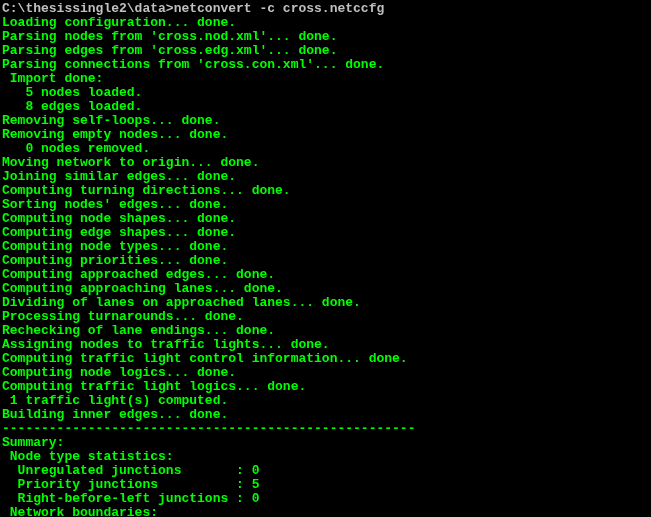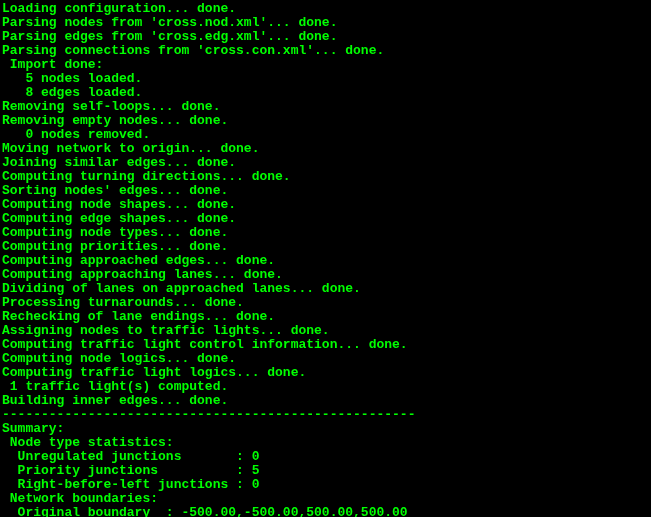--- a/index.html
+++ b/index.html
@@ -20,21 +20,21 @@
     color: #00ff00;
     white-space: pre;
   }
   .prompt-line { display: block; }
   .prompt { color: #c0c0c0; }
   .cmd    { color: #c0c0c0; }
 </style>
 </head>
 <body>
 
-<pre class="terminal"><span id="body-lines">Loading configuration... done.
+<pre class="terminal"><span class="prompt-line"><span class="prompt">C:\thesissingle2\data&gt;</span><span class="cmd">netconvert -c cross.netccfg</span></span><span id="body-lines">Loading configuration... done.
 Parsing nodes from 'cross.nod.xml'... done.
 Parsing edges from 'cross.edg.xml'... done.
 Parsing connections from 'cross.con.xml'... done.
  Import done:
    5 nodes loaded.
    8 edges loaded.
 Removing self-loops... done.
 Removing empty nodes... done.
    0 nodes removed.
 Moving network to origin... done.

